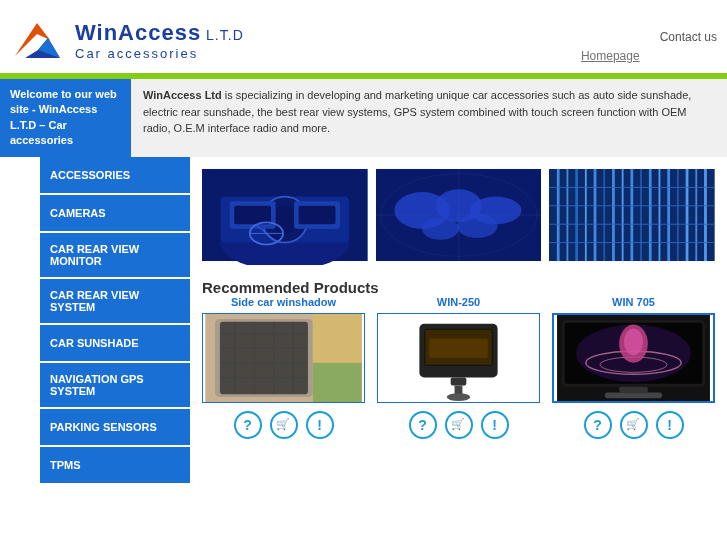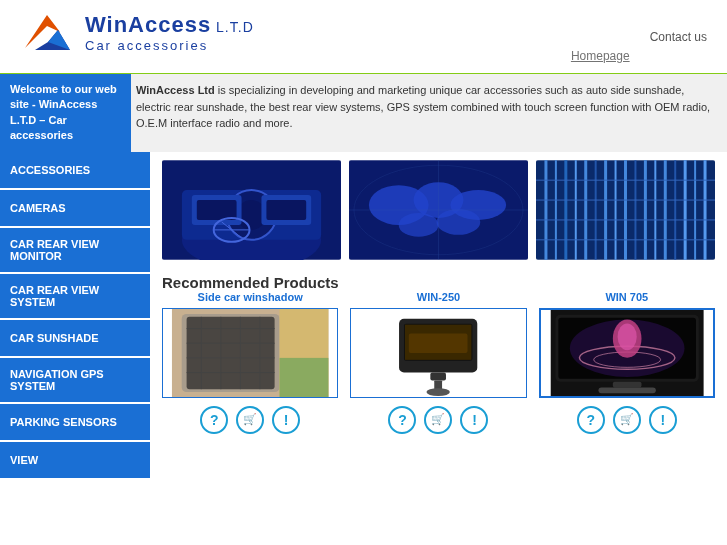--- a/index.html
+++ b/index.html
@@ -1,24 +1,24 @@
 <!DOCTYPE html>
 <html><head>
   <meta charset="utf-8">
   <style>
     * { margin: 0; padding: 0; box-sizing: border-box; }
     body { font-family: Arial, sans-serif; font-size: 12px; background: #fff; width: 727px; }
 
     
     #header {
       display: flex;
-      align-items: flex-start;
+      align-items: flex-end;
       justify-content: space-between;
-      padding: 10px 20px;
-      border-bottom: 1px solid #84cc16;
+      padding: 10px 10px;
+      border-bottom: 6px solid #84cc16;
     }
     #logo-area {
       display: flex;
       align-items: center;
       gap: 10px;
     }
     #logo-icon {
       width: 55px;
       height: 45px;
     }
@@ -63,40 +63,41 @@
       background: #1a6fd4;
       color: #fff;
       padding: 8px 10px;
       font-size: 11px;
       font-weight: bold;
       line-height: 1.4;
       flex-shrink: 0;
     }
     #welcome-right {
       background: #f0f0f0;
-      padding: 8px 5px;
+      padding: 8px 12px;
       font-size: 11px;
       color: #333;
       line-height: 1.5;
       flex: 1;
     }
     #welcome-right span.company-name {
       font-weight: bold;
     }
 
     
     #main-layout {
       display: flex;
     }
 
     
     #sidebar {
       width: 150px;
       flex-shrink: 0;
       background: #fff;
+      margin-left: 40px;
     }
     .sidebar-item {
       background: #1a6fd4;
       color: #fff;
       padding: 10px 10px;
       font-size: 11px;
       font-weight: bold;
       border-bottom: 2px solid #fff;
       cursor: pointer;
       min-height: 38px;
@@ -219,21 +220,21 @@
 <div id="main-layout">
 
   <div id="sidebar">
     <div class="sidebar-item">ACCESSORIES</div>
     <div class="sidebar-item">CAMERAS</div>
     <div class="sidebar-item">CAR REAR VIEW MONITOR</div>
     <div class="sidebar-item">CAR REAR VIEW SYSTEM</div>
     <div class="sidebar-item">CAR SUNSHADE</div>
     <div class="sidebar-item">NAVIGATION GPS SYSTEM</div>
     <div class="sidebar-item">PARKING SENSORS</div>
-    <div class="sidebar-item">VIEW</div>
+    <div class="sidebar-item">TPMS</div>
   </div>
 
   <div id="main-content">
 
     <div id="banner-images">
 
       <div class="banner-img">
         <svg viewBox="0 0 180 100" xmlns="http://www.w3.org/2000/svg">
           <rect width="180" height="100" fill="#0a1a6a"></rect>
           <ellipse cx="90" cy="80" rx="70" ry="30" fill="#0d2080"></ellipse>

